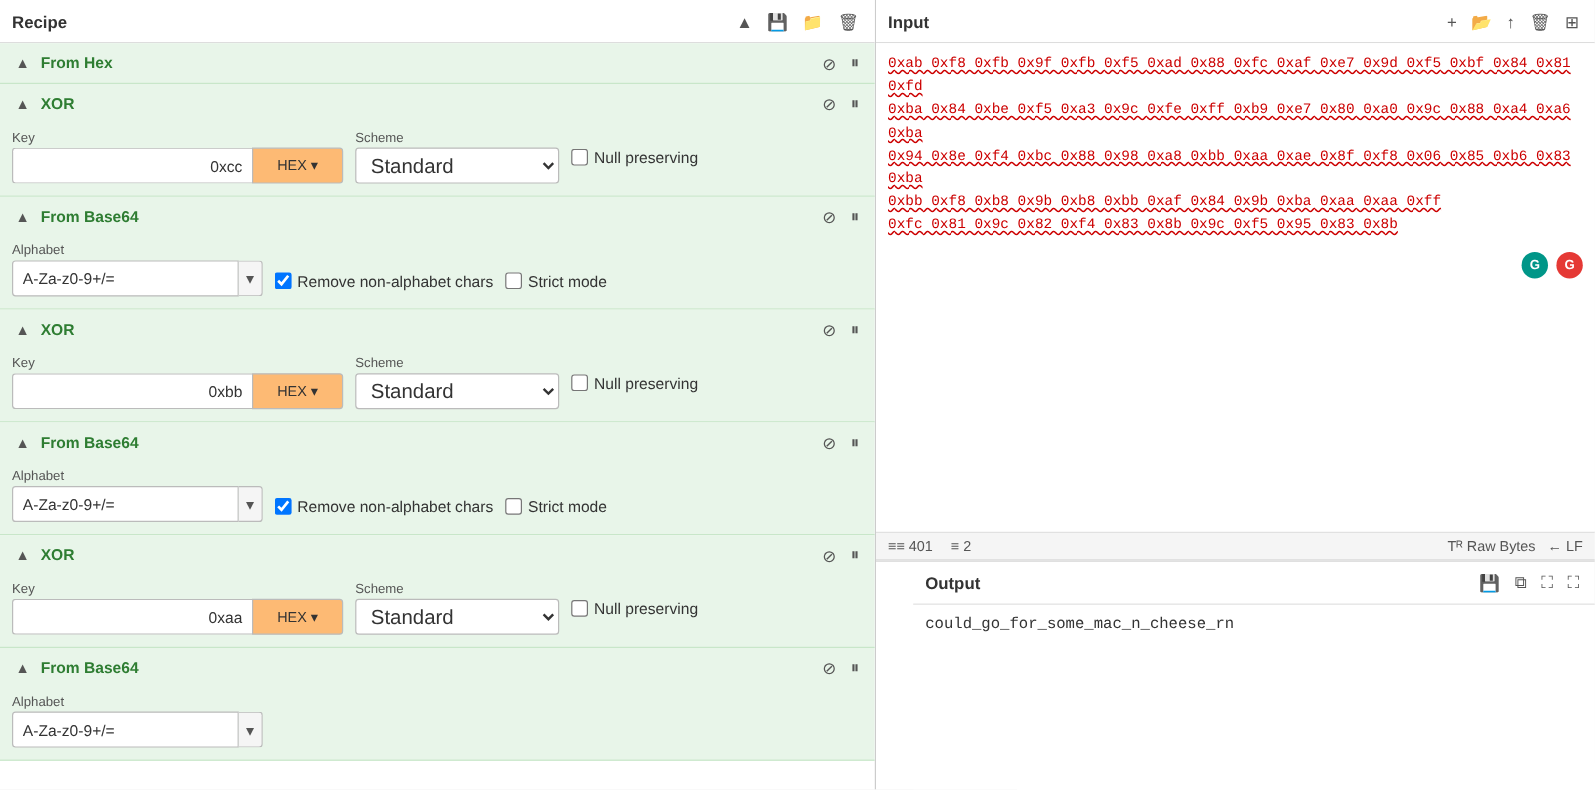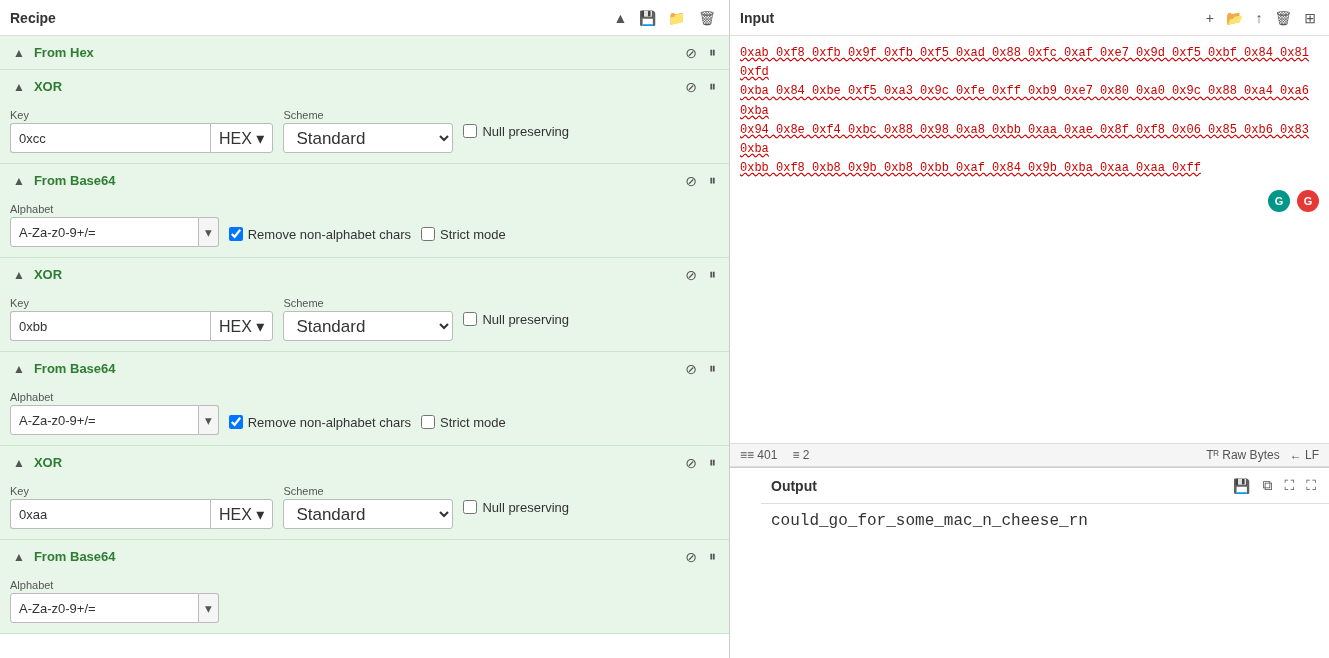--- a/index.html
+++ b/index.html
@@ -101,33 +101,34 @@
       font-size: 13px;
       background: #fff;
       color: #333;
       height: 30px;
     }
 
     .form-input-key {
       width: 200px;
       border-right: none;
       border-radius: 3px 0 0 3px;
+      text-align: right;
     }
 
     .key-group {
       display: flex;
       align-items: flex-end;
     }
 
     .key-type-btn {
       border: 1px solid #bbb;
       border-radius: 0 3px 3px 0;
-      padding: 4px 8px;
-      font-size: 16px;
-      background: #ffffff;
+      padding: 4px 20px;
+      font-size: 12px;
+      background: #fdba74;
       color: #333;
       height: 30px;
       cursor: pointer;
       white-space: nowrap;
     }
 
     .scheme-group {
       display: flex;
       flex-direction: column;
     }
@@ -271,21 +272,21 @@
     .status-right {
       display: flex;
       gap: 10px;
       align-items: flex-end;
     }
 
     .output-content {
       flex: 1;
       padding: 8px 10px;
       font-family: 'Courier New', monospace;
-      font-size: 16px;
+      font-size: 13px;
       color: #333;
       background: #fff;
       overflow-y: auto;
     }
 
     .icon-btn {
       background: none;
       border: none;
       cursor: pointer;
       color: #555;
@@ -562,20 +563,21 @@
         <button class="icon-btn">🗑</button>
         <button class="icon-btn">⊞</button>
       </div>
     </div>
     <div class="input-area-wrapper">
       <div class="hex-content">
         <span>0xab 0xf8 0xfb 0x9f 0xfb 0xf5 0xad 0x88 0xfc 0xaf 0xe7 0x9d 0xf5 0xbf 0x84 0x81 0xfd</span><br>
         <span>0xba 0x84 0xbe 0xf5 0xa3 0x9c 0xfe 0xff 0xb9 0xe7 0x80 0xa0 0x9c 0x88 0xa4 0xa6 0xba</span><br>
         <span>0x94 0x8e 0xf4 0xbc 0x88 0x98 0xa8 0xbb 0xaa 0xae 0x8f 0xf8 0x06 0x85 0xb6 0x83 0xba</span><br>
         <span>0xbb 0xf8 0xb8 0x9b 0xb8 0xbb 0xaf 0x84 0x9b 0xba 0xaa 0xaa 0xff</span><br>
+        <span>0xfc 0x81 0x9c 0x82 0xf4 0x83 0x8b 0x9c 0xf5 0x95 0x83 0x8b</span>
         <div style="margin-top:4px; display:flex; justify-content:flex-end; gap:4px;">
           <button class="g-btn g-btn-teal" style="margin-top:8px;">G</button>
           <button class="g-btn g-btn-red" style="margin-top:8px;">G</button>
         </div>
       </div>
     </div>
     <div class="status-bar">
       <div class="status-left">
         <span>≡≡ <span>401</span></span>
         <span>≡ <span>2</span></span>

